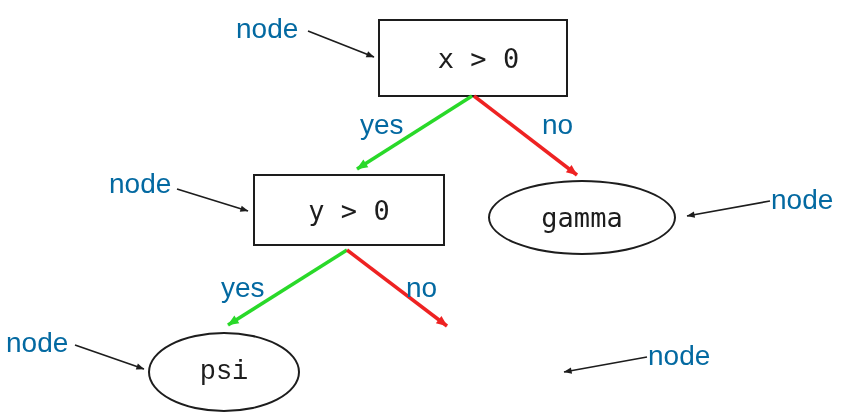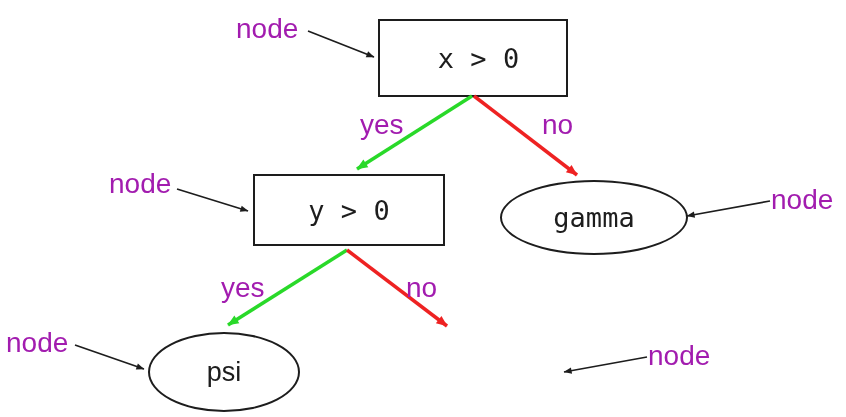--- a/index.html
+++ b/index.html
@@ -25,32 +25,32 @@
   .rect-node { border-radius: 0; }
   .ellipse-node { border-radius: 50%; }
   .mono-label {
     font-family: "DejaVu Sans Mono", "Liberation Mono", monospace;
     font-size: 27px;
     line-height: 1;
     white-space: pre;
     color: #1d1d1d;
   }
   .sans-label {
-    font-family: Liberation Sans, sans-serif;
+    font-family: Liberation Mono, monospace;
     font-size: 27px;
     line-height: 1;
     color: #1d1d1d;
     text-align: center;
   }
   .edge-label, .annotation-label {
     position: absolute;
     font-size: 28px;
     line-height: 1;
     z-index: 3;
-    color: #a21caf;
+    color: #0369a1;
     white-space: nowrap;
   }
   svg.edge-layer {
     position: absolute;
     left: 0; top: 0;
     width: 846px; height: 417px;
     z-index: 2;
     pointer-events: none;
   }
 </style>
@@ -85,21 +85,21 @@
   </svg>
 
   <div class="shape rect-node" style="left:378px; top:19px; width:190px; height:78px;padding-left:11px;">
     <span class="mono-label">x &gt; 0</span>
   </div>
 
   <div class="shape rect-node" style="left:253px; top:174px; width:192px; height:72px;">
     <span class="mono-label">y &gt; 0</span>
   </div>
 
-  <div class="shape ellipse-node" style="left:500px; top:180px; width:188px; height:75px;">
+  <div class="shape ellipse-node" style="left:488px; top:180px; width:188px; height:75px;">
     <span class="mono-label">gamma</span>
   </div>
 
   <div class="shape ellipse-node" style="left:148px; top:332px; width:152px; height:80px;">
     <span class="sans-label">psi</span>
   </div>
 
 
   <div class="edge-label" style="left:360px; top:111px;">yes</div>
   <div class="edge-label" style="left:542px; top:111px;">no</div>

